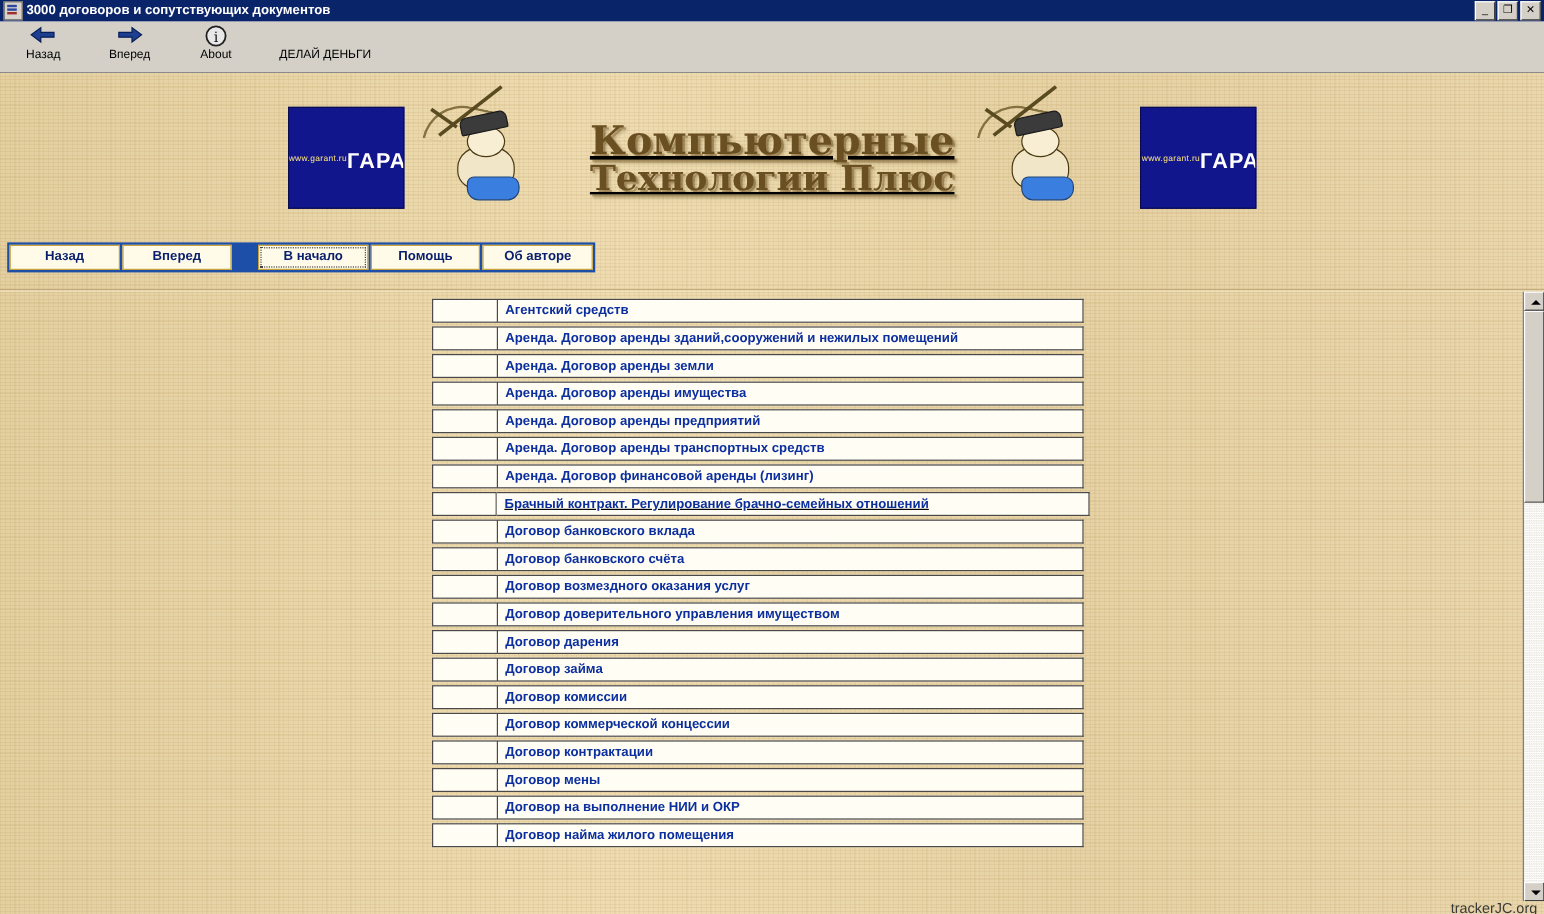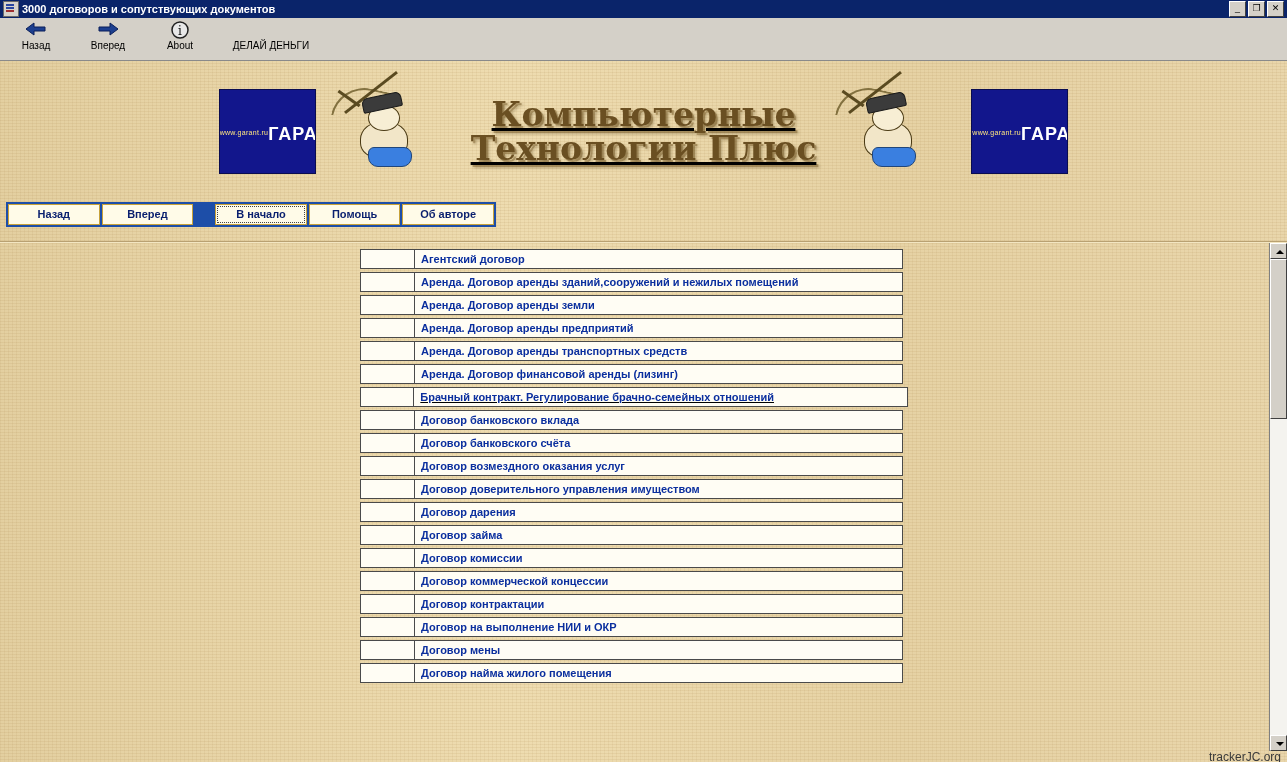--- a/index.html
+++ b/index.html
@@ -218,21 +218,21 @@
   }
   .banner-title .l1,
   .banner-title .l2 {
     font-family: "DejaVu Serif", serif;
     font-weight: bold;
     color: #6a4f22;
     text-shadow: 2px 2px 0 rgba(120,90,40,.45), 3px 3px 3px rgba(80,60,20,.35);
     white-space: nowrap;
   }
   .banner-title .l1 { font-size: 33px; }
-  .banner-title .l2 { font-size: 33px; }
+  .banner-title .l2 { font-size: 29px; }
 
   
   .navbar {
     margin: 8px 0 0 6px;
     display: flex;
     gap: 2px;
     background: #1d4ea8;
     padding: 2px 2px;
     width: 490px;
     box-sizing: border-box;
@@ -452,38 +452,44 @@
   </div>
 
   <div class="hr-sep"></div>
 
   <div class="list-wrap">
     <div class="list-table">
 
       <div class="row">
         <div class="cell-num"></div>
         <div class="cell-link">
-          <a href="#">Агентский договор</a>
+          <a href="#">Агентский средств</a>
         </div>
       </div>
 
       <div class="row">
         <div class="cell-num"></div>
         <div class="cell-link">
           <a href="#">Аренда. Договор аренды зданий,сооружений и нежилых помещений</a>
         </div>
       </div>
 
       <div class="row">
         <div class="cell-num"></div>
         <div class="cell-link">
           <a href="#">Аренда. Договор аренды земли</a>
         </div>
       </div>
 
+      <div class="row">
+        <div class="cell-num"></div>
+        <div class="cell-link">
+          <a href="#">Аренда. Договор аренды имущества</a>
+        </div>
+      </div>
 
       <div class="row">
         <div class="cell-num"></div>
         <div class="cell-link">
           <a href="#">Аренда. Договор аренды предприятий</a>
         </div>
       </div>
 
       <div class="row">
         <div class="cell-num"></div>
@@ -565,28 +571,28 @@
       <div class="row">
         <div class="cell-num"></div>
         <div class="cell-link">
           <a href="#">Договор контрактации</a>
         </div>
       </div>
 
       <div class="row">
         <div class="cell-num"></div>
         <div class="cell-link">
+          <a href="#">Договор мены</a>
+        </div>
+      </div>
+
+      <div class="row">
+        <div class="cell-num"></div>
+        <div class="cell-link">
           <a href="#">Договор на выполнение НИИ и ОКР</a>
-        </div>
-      </div>
-
-      <div class="row">
-        <div class="cell-num"></div>
-        <div class="cell-link">
-          <a href="#">Договор мены</a>
         </div>
       </div>
 
       <div class="row">
         <div class="cell-num"></div>
         <div class="cell-link">
           <a href="#">Договор найма жилого помещения</a>
         </div>
       </div>
 

